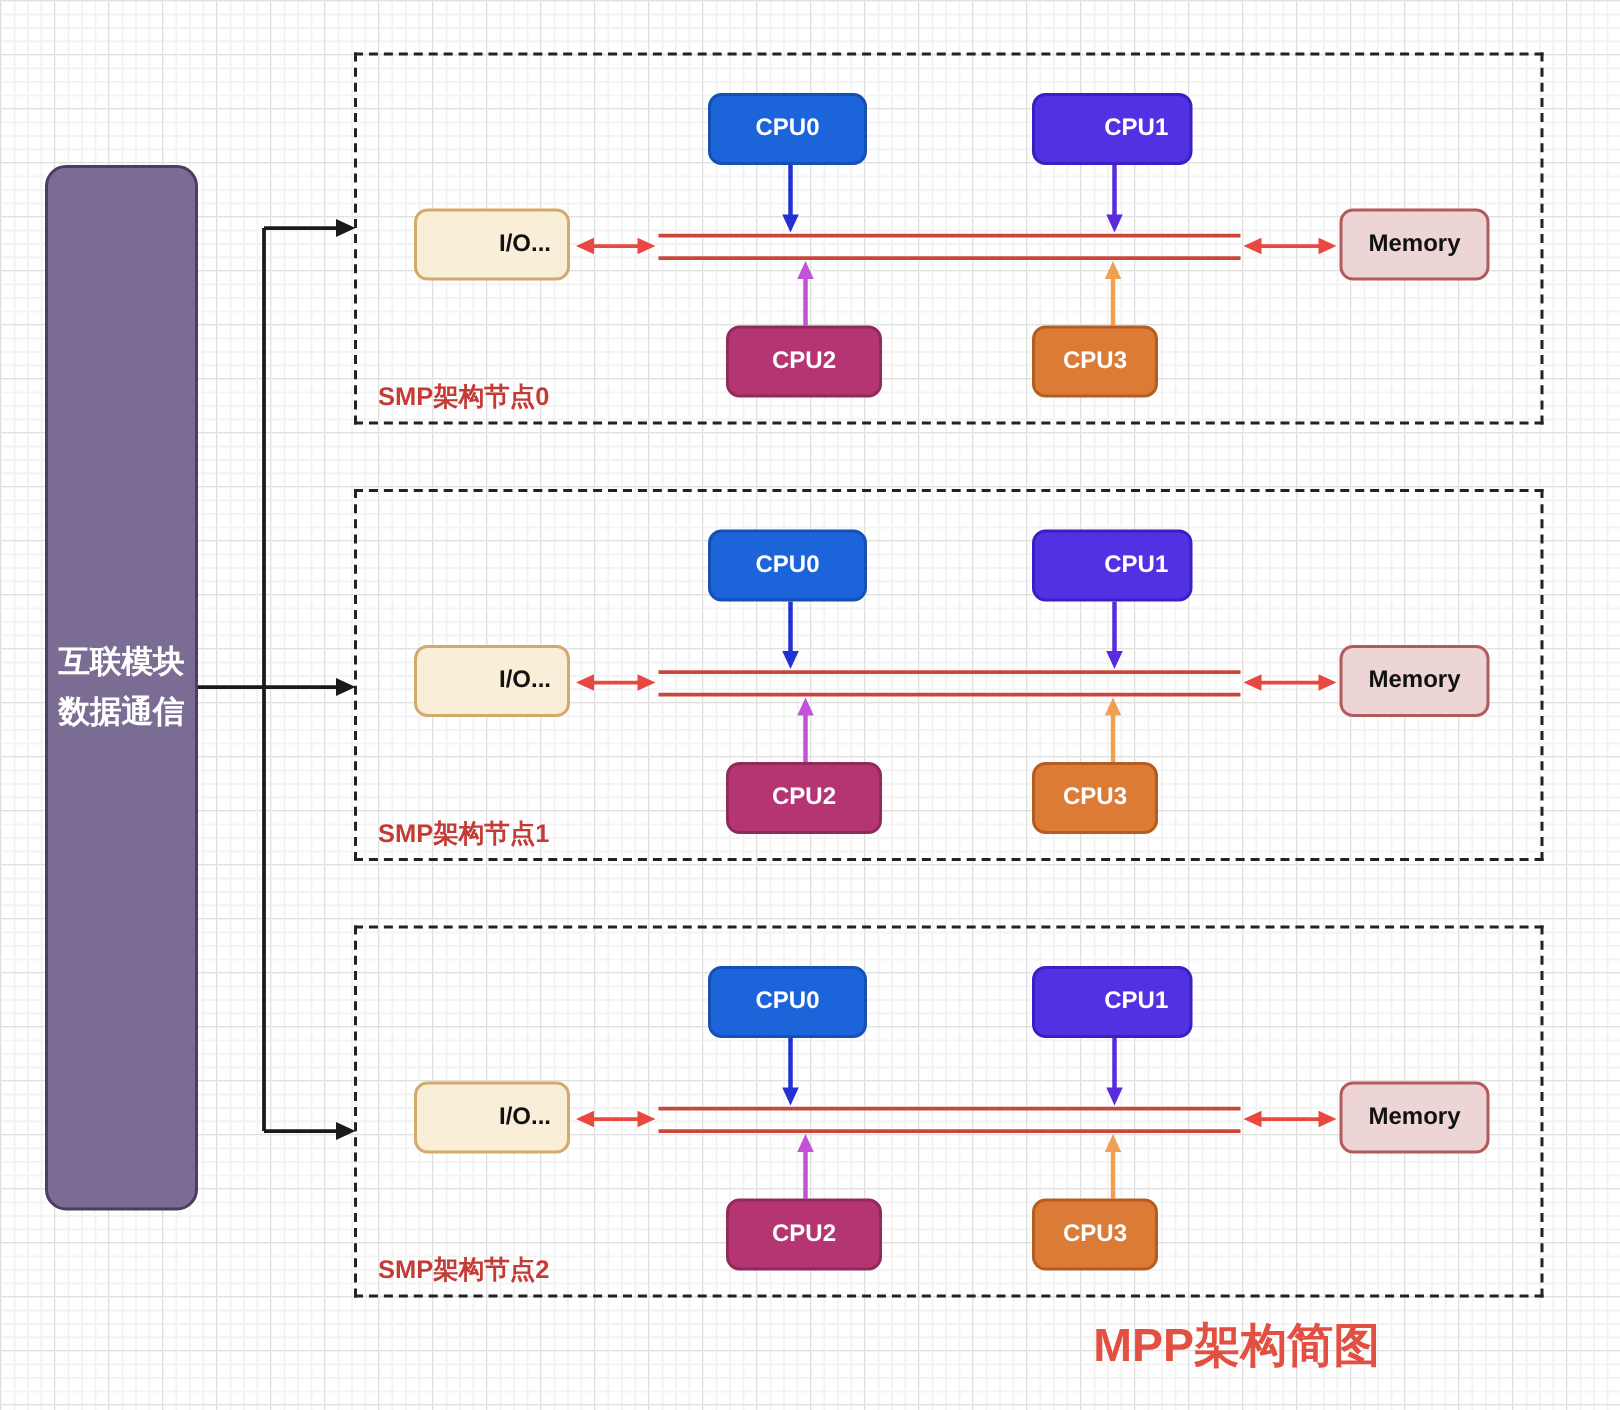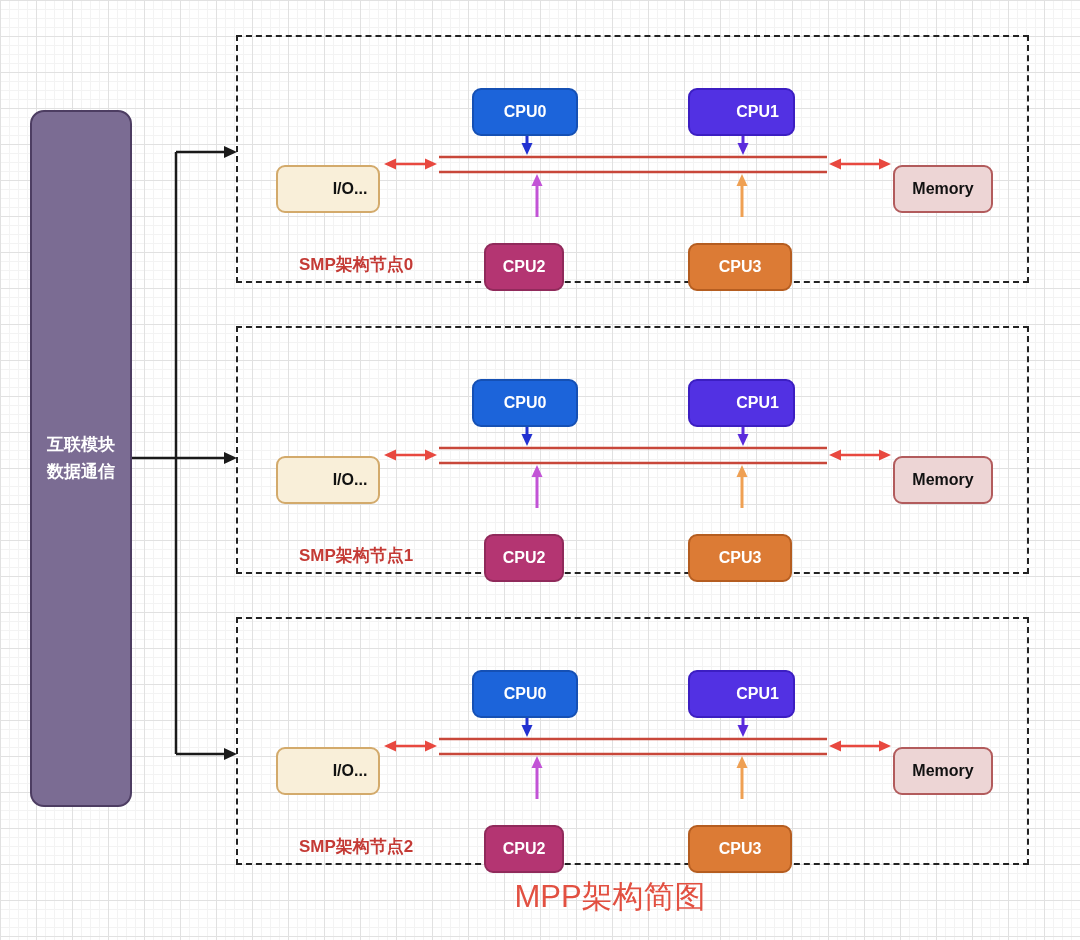--- a/index.html
+++ b/index.html
@@ -18,52 +18,51 @@
       linear-gradient(var(--grid-minor) 1px, transparent 1px),
       linear-gradient(90deg, var(--grid-minor) 1px, transparent 1px);
     background-size:36px 36px,36px 36px,9px 9px,9px 9px;
   }
   .interconnect{
     position:absolute;left:30px;top:110px;width:102px;height:697px;
     background:var(--interconnect-fill);
     border:2px solid var(--interconnect-border);
     border-radius:14px;
     display:flex;flex-direction:column;align-items:center;justify-content:center;
-    color:#ffffff;font-weight:bold;font-size:17px;line-height:1.55;
+    color:#ffffff;font-weight:bold;font-size:21px;line-height:1.55;
     box-sizing:border-box;text-align:center;
   }
   .node{
     position:absolute;left:236px;width:793px;height:248px;
     border:2px dashed var(--node-border);
     box-sizing:border-box;
   }
   .node-0{top:35px;} .node-1{top:326px;} .node-2{top:617px;}
   .box{
     position:absolute;height:48px;
     border-radius:9px;
     display:flex;align-items:center;justify-content:center;
     font-weight:bold;font-size:16px;
     box-sizing:border-box;
-    margin-top:26px;
   }
   .cpu0{left:234px;top:25px;width:106px;background:var(--cpu0-fill);border:2px solid var(--cpu0-border);color:#fff;}
   .cpu1{left:450px;top:25px;width:107px;background:var(--cpu1-fill);border:2px solid var(--cpu1-border);color:#fff;padding-left:32px;}
   .io{left:38px;top:102px;width:104px;background:var(--io-fill);border:2px solid var(--io-border);color:#111;padding-left:44px;}
   .memory{left:655px;top:102px;width:100px;background:var(--memory-fill);border:2px solid var(--memory-border);color:#111;}
-  .cpu2{left:246px;top:180px;width:80px;background:var(--cpu2-fill);border:2px solid var(--cpu2-border);color:#fff;}
-  .cpu3{left:450px;top:180px;width:104px;background:var(--cpu3-fill);border:2px solid var(--cpu3-border);color:#fff;}
+  .cpu2{left:246px;top:180px;width:104px;background:var(--cpu2-fill);border:2px solid var(--cpu2-border);color:#fff;}
+  .cpu3{left:450px;top:180px;width:84px;background:var(--cpu3-fill);border:2px solid var(--cpu3-border);color:#fff;}
   .node-label{
     position:absolute;left:14px;top:216px;
-    color:var(--node-label);font-weight:bold;font-size:17px;margin-left:47px;
+    color:var(--node-label);font-weight:bold;font-size:17px;
   }
   .node-arrows, .connector-svg{position:absolute;left:0;top:0;pointer-events:none;}
   .title{
     position:absolute;left:300px;top:876px;width:620px;
-    text-align:center;color:var(--title);
-    font-weight:normal;font-size:31px;
+    text-align:right;color:var(--title);
+    font-weight:bold;font-size:31px;
   }
 </style>
 </head>
 <body>
 
 <div class="canvas">
 
   <svg class="connector-svg" width="1080" height="940" viewBox="0 0 1080 940">
     <g stroke="var(--connector)" stroke-width="2.5" fill="var(--connector)">
       <line x1="132" y1="458" x2="228" y2="458"></line>

